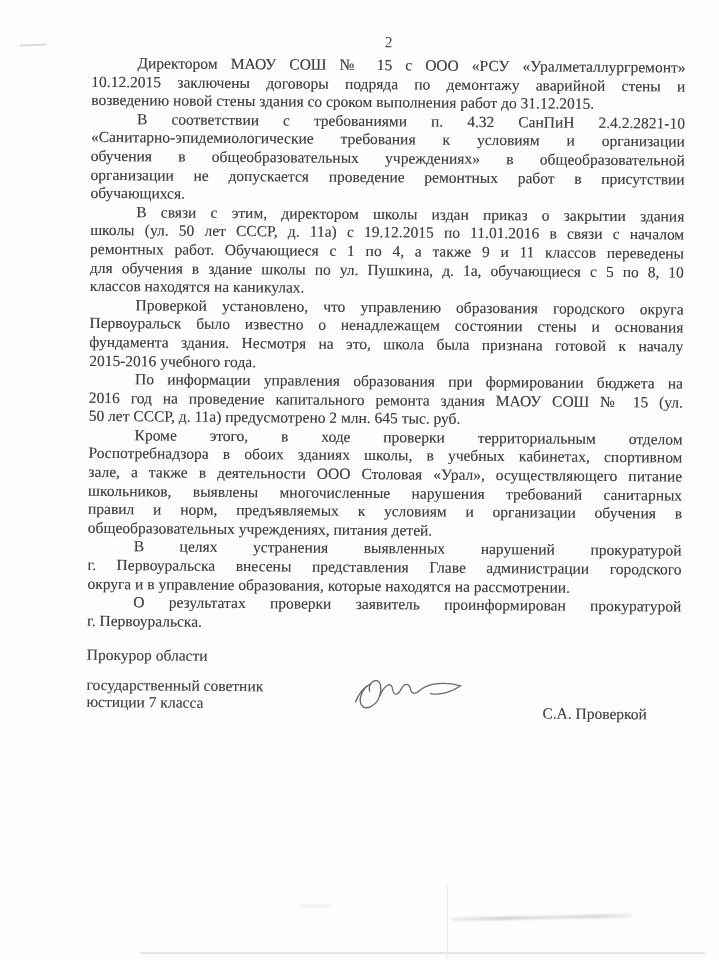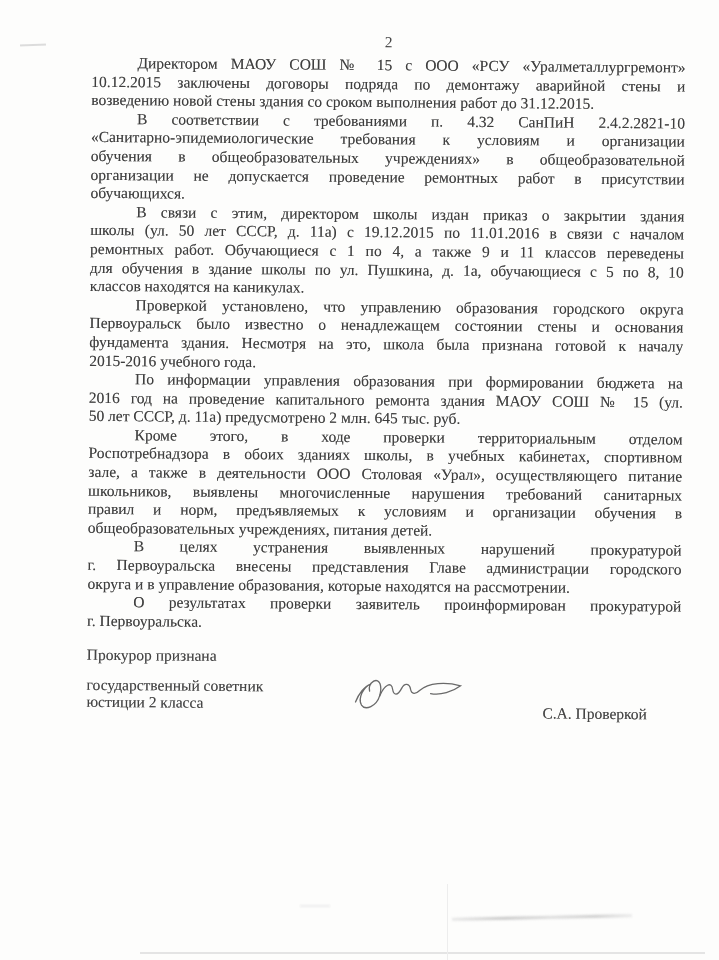--- a/index.html
+++ b/index.html
@@ -127,23 +127,23 @@
         <div class="line">правил и норм, предъявляемых к условиям и организации обучения в</div>
         <div class="line last">общеобразовательных учреждениях, питания детей.</div>
         <div class="line first">В целях устранения выявленных нарушений прокуратурой</div>
         <div class="line">г. Первоуральска внесены представления Главе администрации городского</div>
         <div class="line last">округа и в управление образования, которые находятся на рассмотрении.</div>
         <div class="line first">О результатах проверки заявитель проинформирован прокуратурой</div>
         <div class="line last">г. Первоуральска.</div>
       </div>
 
     <div class="sig-block">
-      <div class="sig-title">Прокурор признана</div>
+      <div class="sig-title">Прокурор области</div>
       <div class="sig-rank1">государственный советник</div>
-      <div class="sig-rank2">юстиции 2 класса</div>
+      <div class="sig-rank2">юстиции 7 класса</div>
       <div class="sig-scrawl">
         <svg viewBox="0 0 135 58" fill="none" xmlns="http://www.w3.org/2000/svg">
           <path d="M7 44 C 10 36 16 28 22 26 C 15 29 9 40 13 47 C 17 53 28 48 31 38 C 34 28 31 20 25 23 C 22 25 20 29 21 33" stroke="#6a6a6a" stroke-width="1.3" stroke-linecap="round"></path>
           <path d="M31 38 C 36 26 43 23 44 31 C 45 37 49 38 53 30 C 56 24 61 25 62 31 C 63 36 67 36 71 32 C 80 24 97 23 112 27 C 104 33 92 37 82 35" stroke="#6a6a6a" stroke-width="1.3" stroke-linecap="round"></path>
         </svg>
       </div>
       <div class="sig-name">С.А. Проверкой</div>
     </div>
 
   </div>

